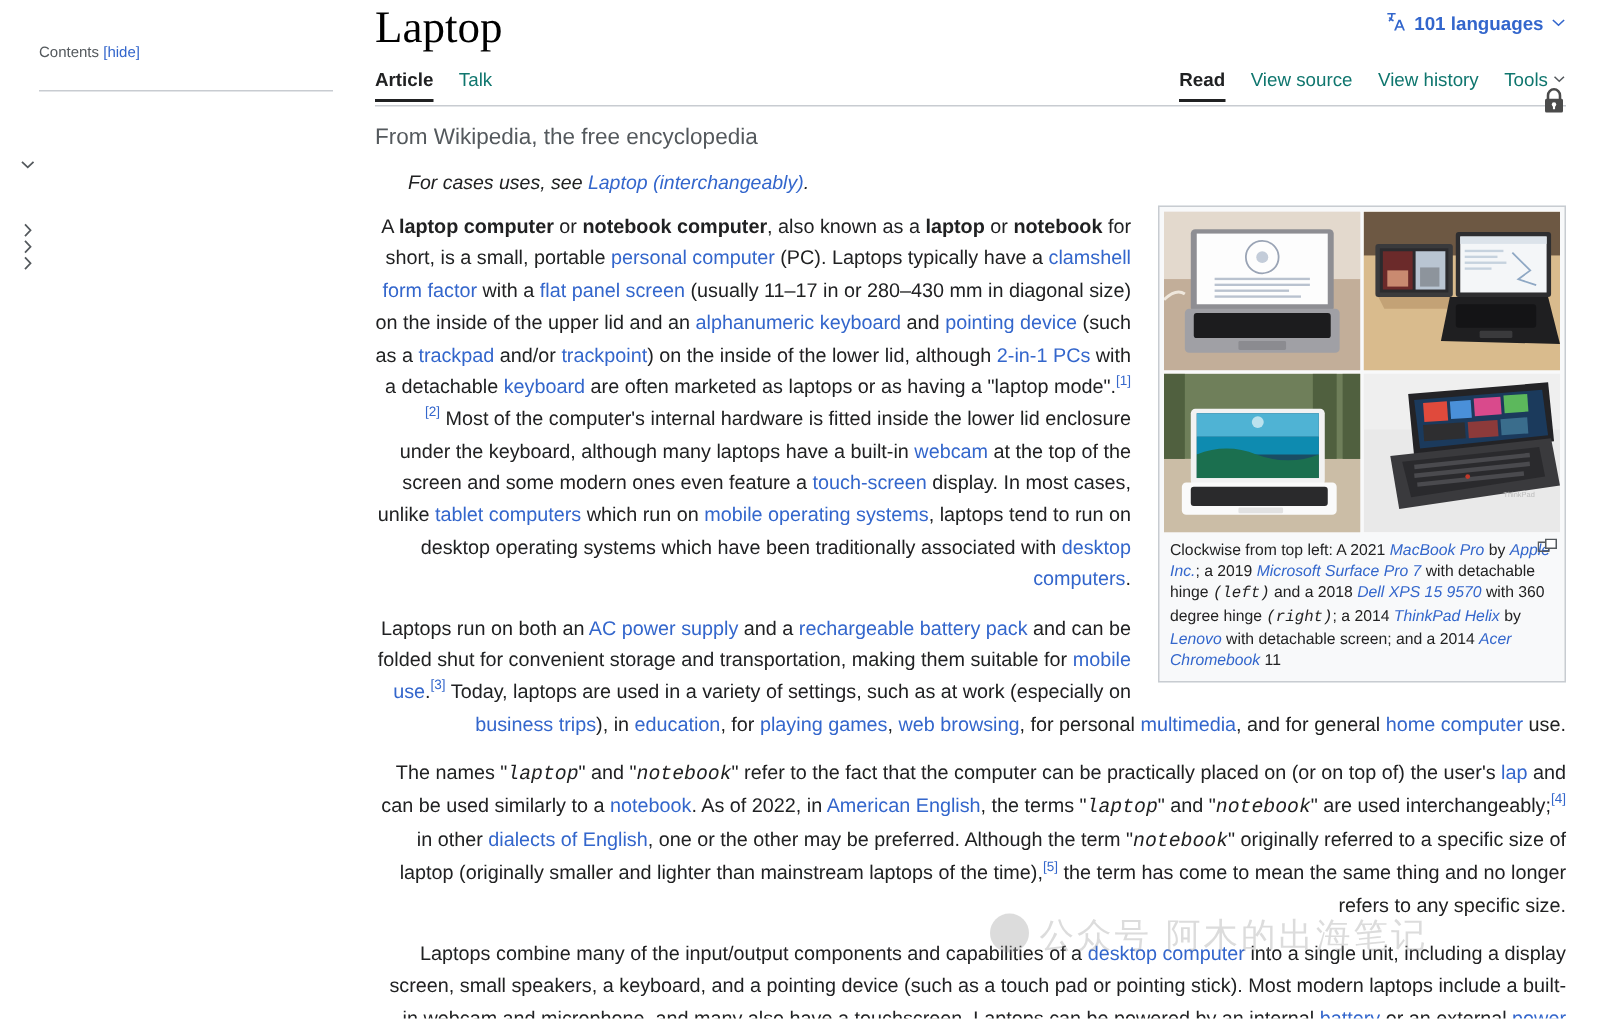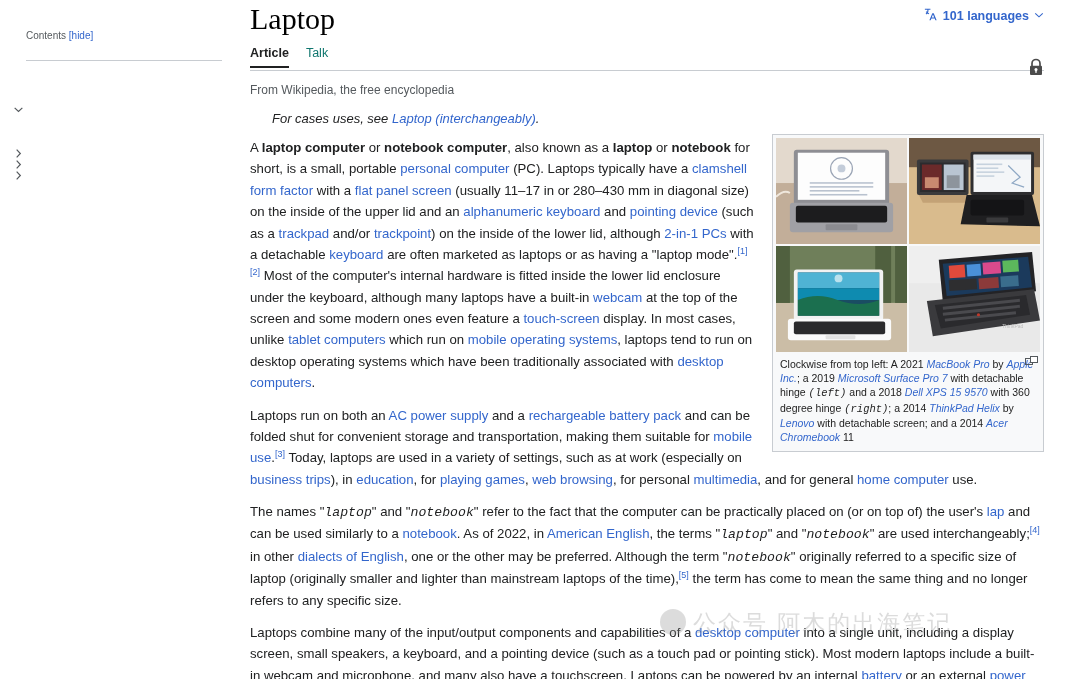--- a/index.html
+++ b/index.html
@@ -60,21 +60,21 @@
   .tabs-left, .tabs-right { display:flex; align-items:flex-end; gap:17px; font-size:12.5px; }
   .tab { padding-bottom:6px; color:#0f766e; position:relative; line-height:1.1; }
   .tab.active { color:#202122; font-weight:bold; }
   .tab.active:after {
     content:""; position:absolute; left:0; right:0; bottom:-1px;
     height:2px; background:#202122;
   }
   .tabs-right .tab.active:after { background:#202122; }
   .tools-chev { font-size:9px; margin-left:3px; color:#54595d; }
 
-  .siteSub { font-size:12px; color:#54595d; margin:12px 0 0 0; }
+  .siteSub { font-size:15px; color:#54595d; margin:12px 0 0 0; }
   .lockbar { position:absolute; right:36px; top:58px; }
 
   .hatnote {
     font-style:italic; font-size:13px; margin:14px 0 0 22px; color:#202122;
   }
 
   
   .thumb {
     float:right; width:272px; margin:8px 0 6px 18px;
     border:1px solid #c8ccd1; background:#f8f9fa; padding:3px;
@@ -83,21 +83,21 @@
   .collage { display:grid; grid-template-columns:1fr 1fr; width:264px; height:214px; gap:2px; }
   .ph { position:relative; overflow:hidden; }
   .cap { padding:5px 4px 4px 4px; color:#222; }
   .cap .lnk { color:#3366cc;font-style:italic; }
   .magnify {
     position:absolute; right:5px; top:221px; width:13px; height:11px;
   }
 
   
   p.body {
-    font-size:13.2px; line-height:1.62; margin:11px 0 0 0; text-align:left;
+    font-size:13.2px; line-height:1.62; margin:11px 0 0 0; text-align:right;
   }
   sup { font-size:9px; vertical-align:super; line-height:0; }
   sup .lnk { color:#3366cc; }
   b { font-weight:bold; }
   i { font-style:italic;font-family:Liberation Mono, monospace; }
 
   
   .scene { width:100%; height:100%; }
 
   
@@ -208,20 +208,28 @@
             <path d="M1.5 4 6 8.2 10.5 4" fill="none" stroke="#3366cc" stroke-width="1.3"></path>
           </svg>
         </span>
       </div>
     </div>
 
     <div class="tabs-row">
       <div class="tabs-left" id="tabs-left">
           <a href="#" class="tab active"><span>Article</span></a>
           <a href="#" class="tab"><span>Talk</span></a>
+        </div>
+      <div class="tabs-right" id="tabs-right">
+          <a href="#" class="tab active"><span>Read</span></a>
+          <a href="#" class="tab"><span>View source</span></a>
+          <a href="#" class="tab"><span>View history</span></a>
+          <a href="#" class="tab"><span>Tools</span><span class="tools-chev"><svg width="9" height="9" viewBox="0 0 12 12">
+                <path d="M1.8 4.2 6 8.2 10.2 4.2" fill="none" stroke="#54595d" stroke-width="1.4"></path>
+              </svg></span></a>
         </div>
     </div>
 
     <p class="siteSub">From Wikipedia, the free encyclopedia</p>
 
     <div class="lockbar">
       <svg width="16" height="18" viewBox="0 0 16 18" aria-hidden="true">
         <path d="M4 8V5.6C4 3.3 5.8 1.5 8 1.5s4 1.8 4 4.1V8" fill="none" stroke="#4b4b4b" stroke-width="1.7"></path>
         <rect x="2" y="7.8" width="12" height="9.2" rx="1" fill="#4b4b4b"></rect>
         <circle cx="8" cy="11.6" r="1.5" fill="#fff"></circle>

